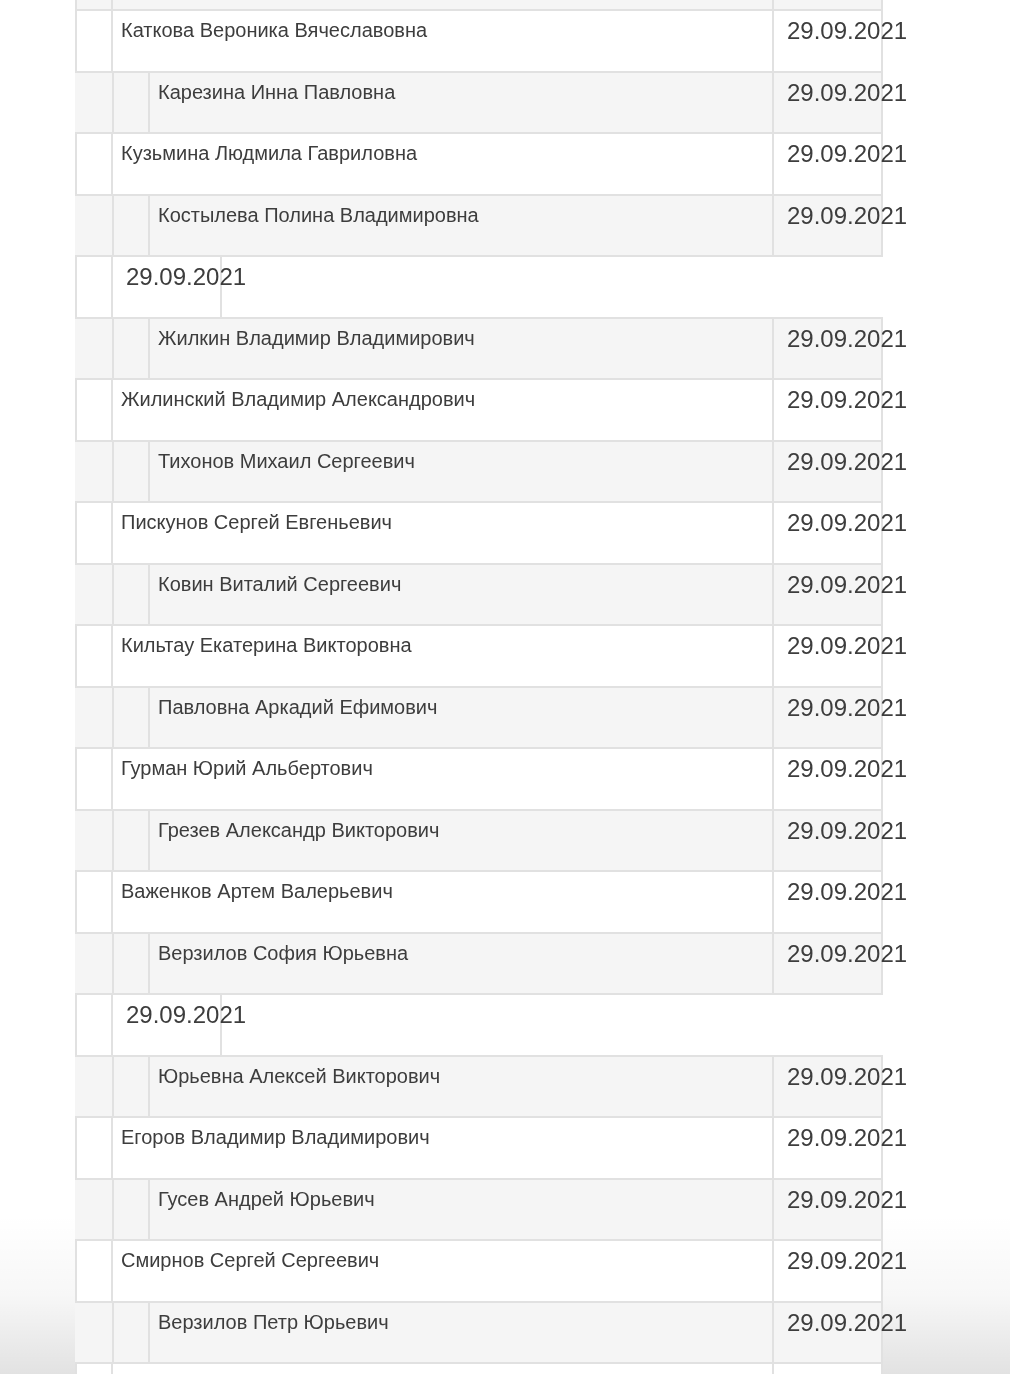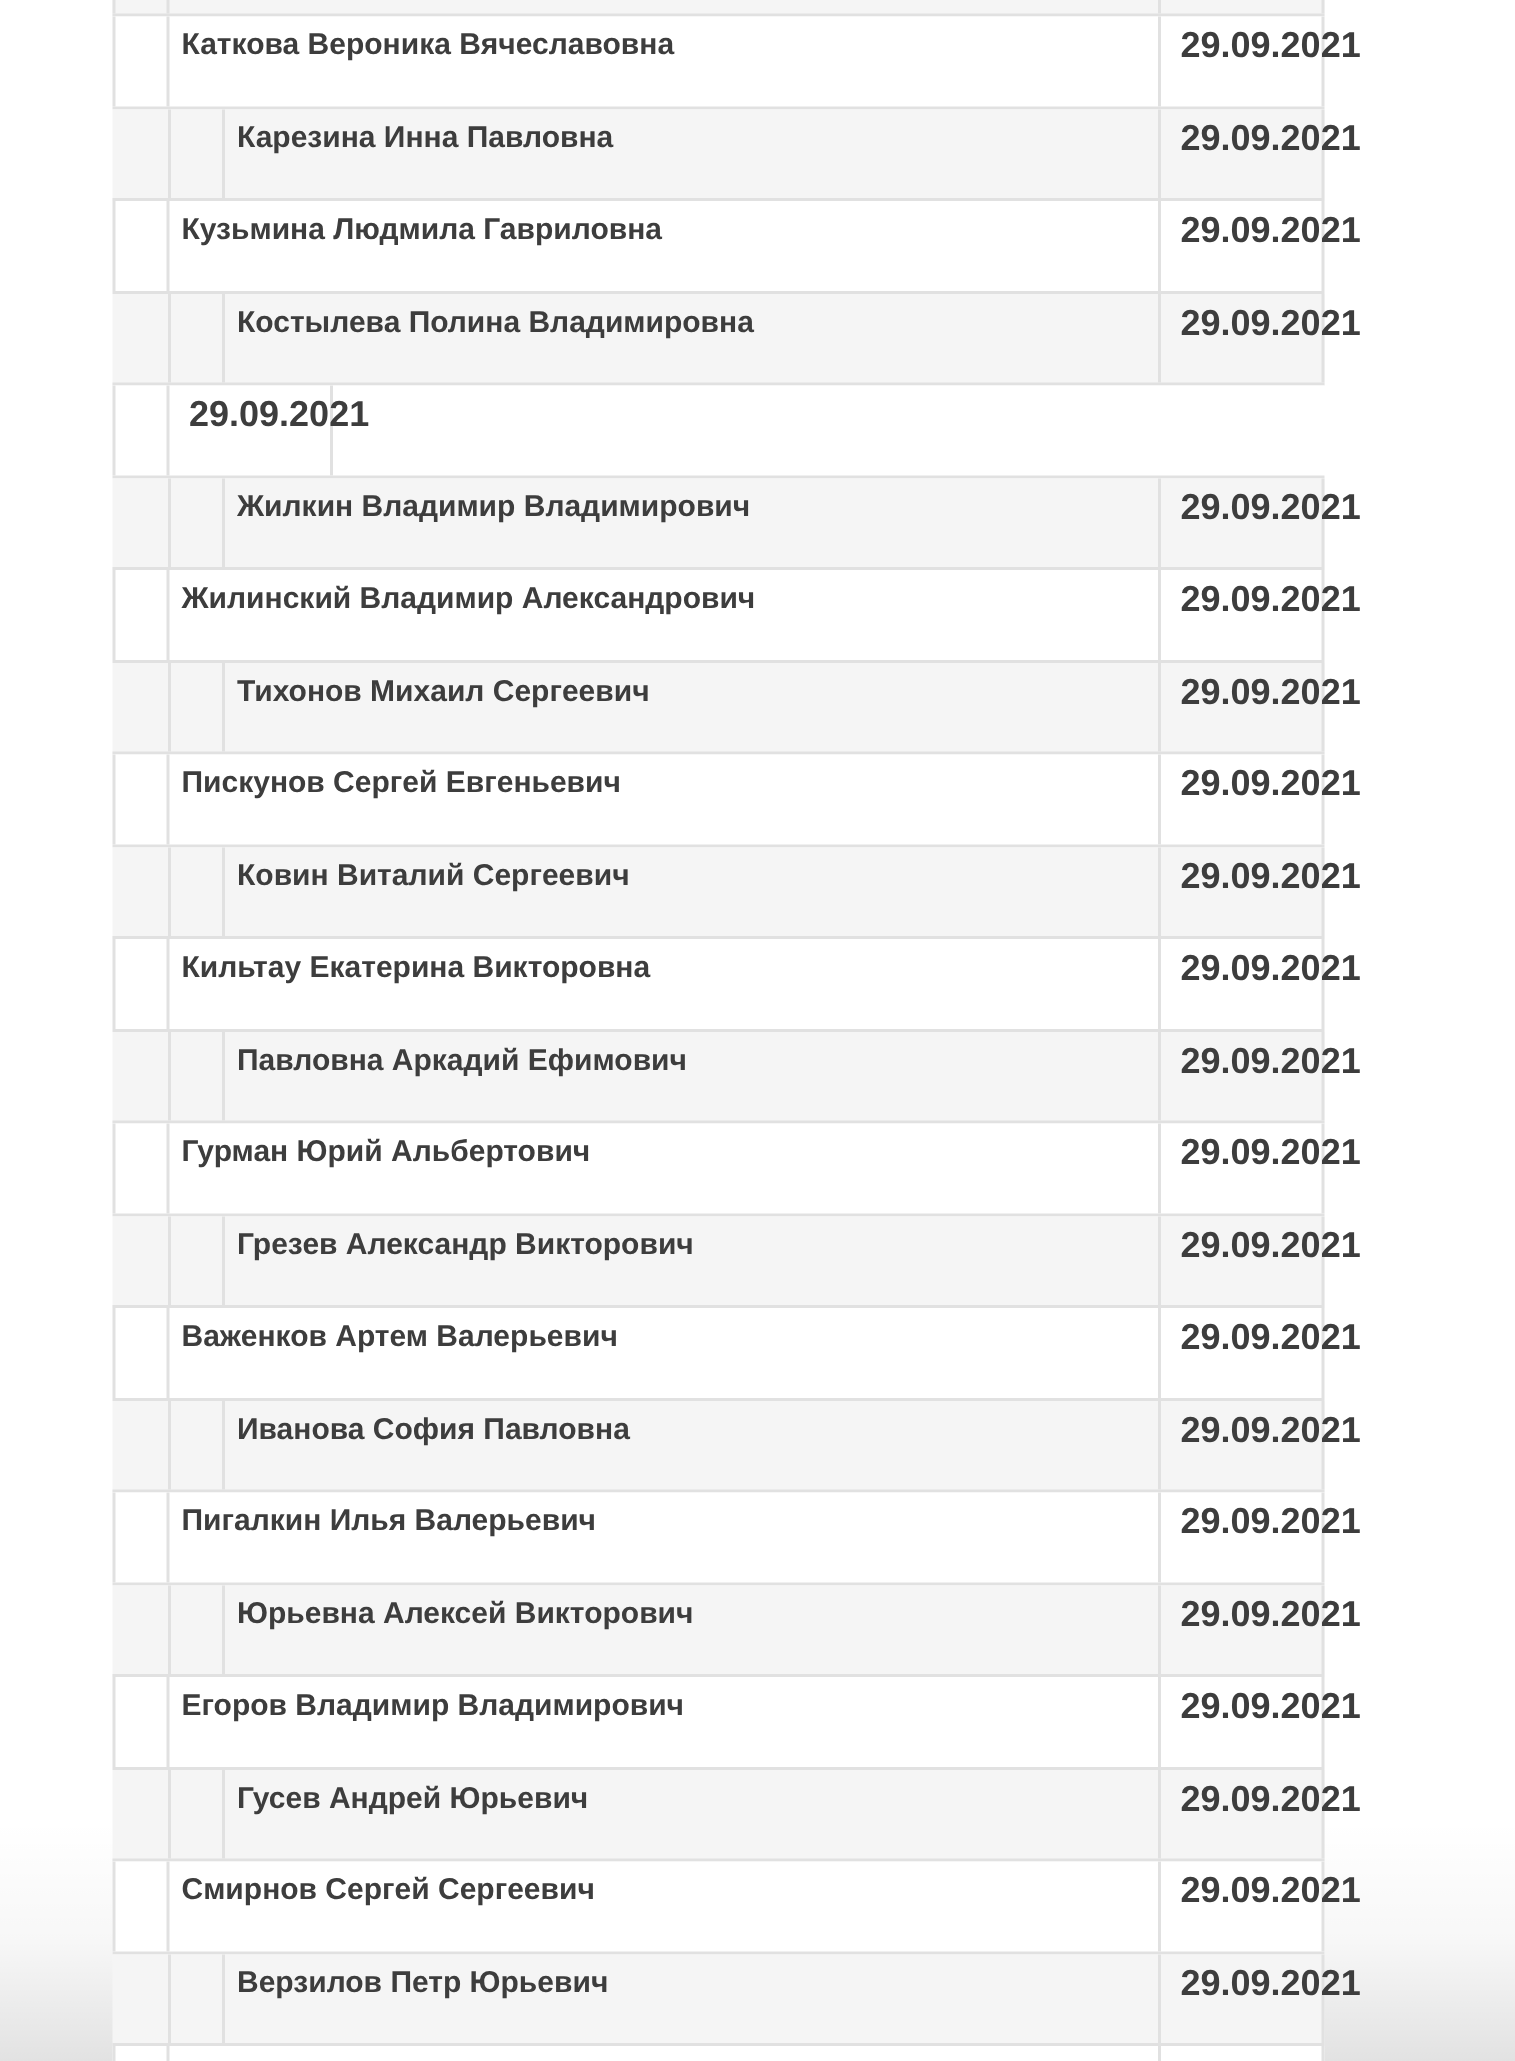--- a/index.html
+++ b/index.html
@@ -24,21 +24,20 @@
   .bottom-shade{
     position:absolute;left:0;right:0;bottom:0;height:160px;
     background:linear-gradient(180deg, rgba(0,0,0,0) 0%, rgba(0,0,0,0.03) 50%, rgba(0,0,0,0.115) 100%);
     pointer-events:none;
     z-index:0;
   }
   .table{
     position:absolute;left:75px;top:0;
     width:808px;
     z-index:1;
-    font-weight:bold;
   }
   .row{
     display:flex;
     height:61.5px;
     box-sizing:border-box;
     border-bottom:2px solid var(--border);
     background:#ffffff;
   }
   .row.alt{ background:var(--row-alt);padding-left:37px; }
   .row.partial-top{ height:11px; background:var(--row-alt); }
@@ -151,26 +150,25 @@
     <div class="cell c-name">Грезев Александр Викторович</div>
     <div class="cell c-date">29.09.2021</div>
   </div>
         <div class="row">
     <div class="cell c-lead"></div>
     <div class="cell c-name">Важенков Артем Валерьевич</div>
     <div class="cell c-date">29.09.2021</div>
   </div>
         <div class="row alt">
     <div class="cell c-lead"></div>
-    <div class="cell c-name">Иванова София Павловна</div>
-    <div class="cell c-date">29.09.2021</div>
-  </div>
-        <div class="row">
-    <div class="cell c-lead"></div>
-    <div class="cell c-name">Пигалкин Илья Валерьевич</div>
+    <div class="cell c-name">Верзилов София Юрьевна</div>
+    <div class="cell c-date">29.09.2021</div>
+  </div>
+        <div class="row">
+    <div class="cell c-lead"></div>
     <div class="cell c-date">29.09.2021</div>
   </div>
         <div class="row alt">
     <div class="cell c-lead"></div>
     <div class="cell c-name">Юрьевна Алексей Викторович</div>
     <div class="cell c-date">29.09.2021</div>
   </div>
         <div class="row">
     <div class="cell c-lead"></div>
     <div class="cell c-name">Егоров Владимир Владимирович</div>

